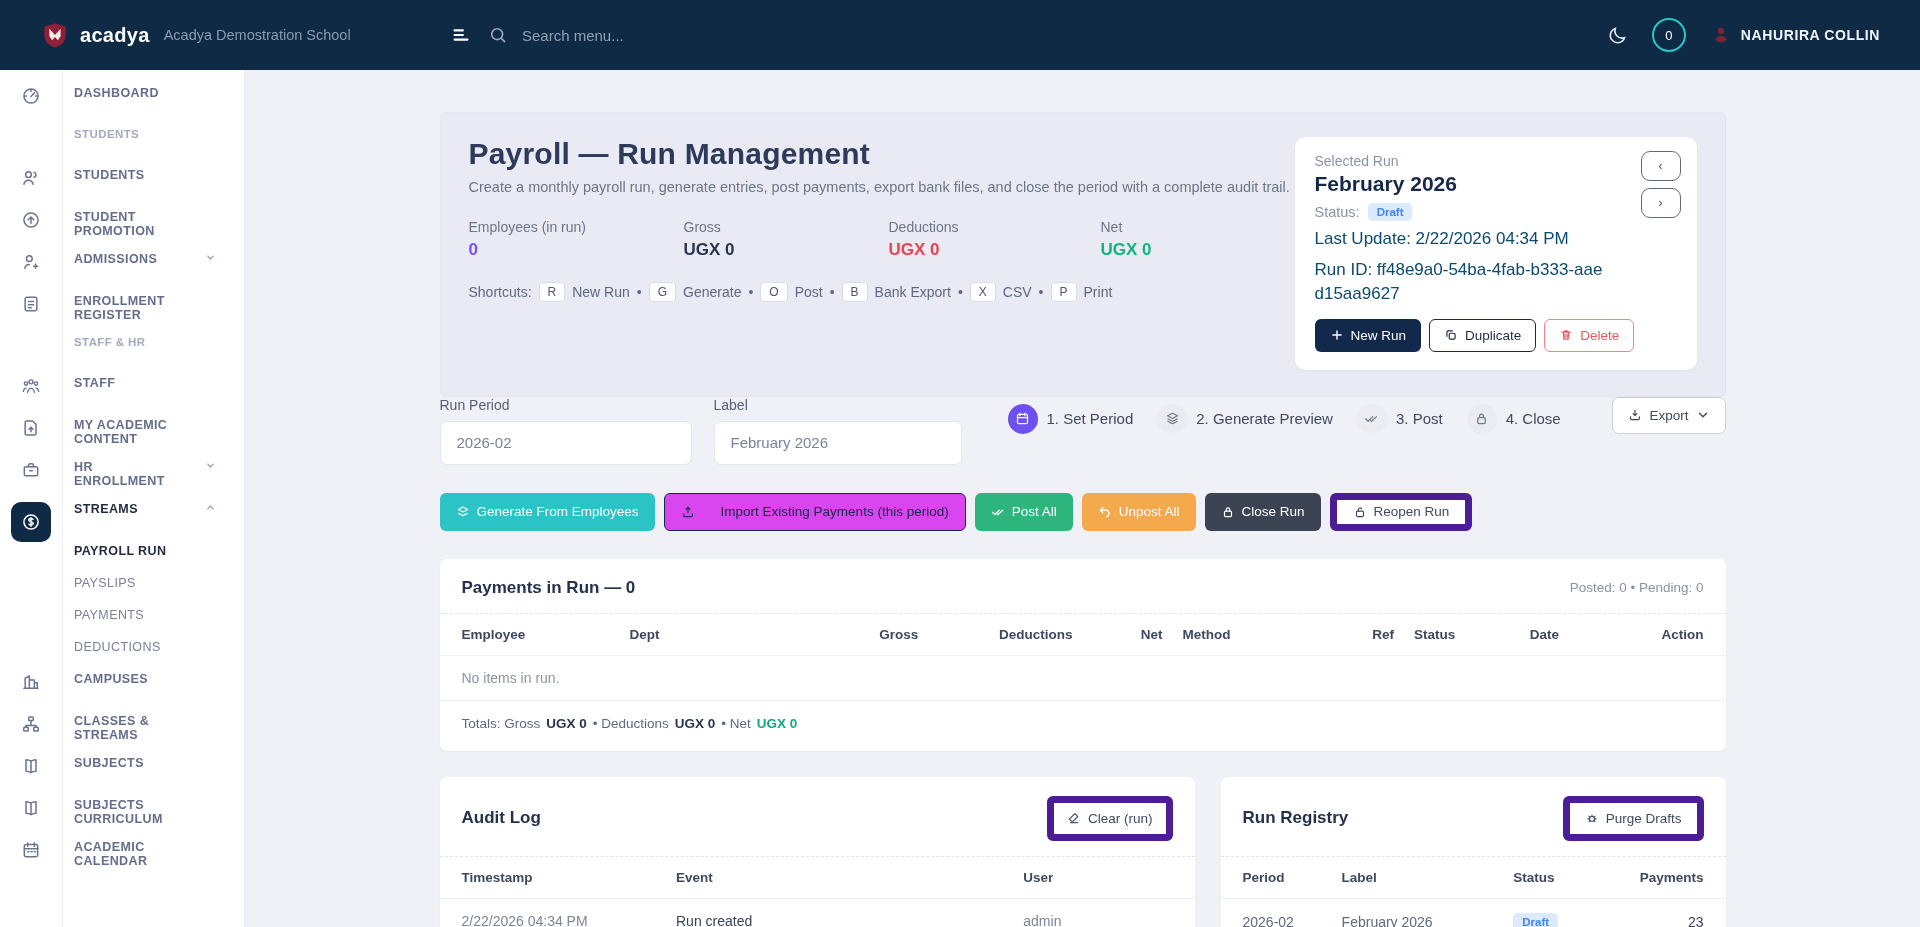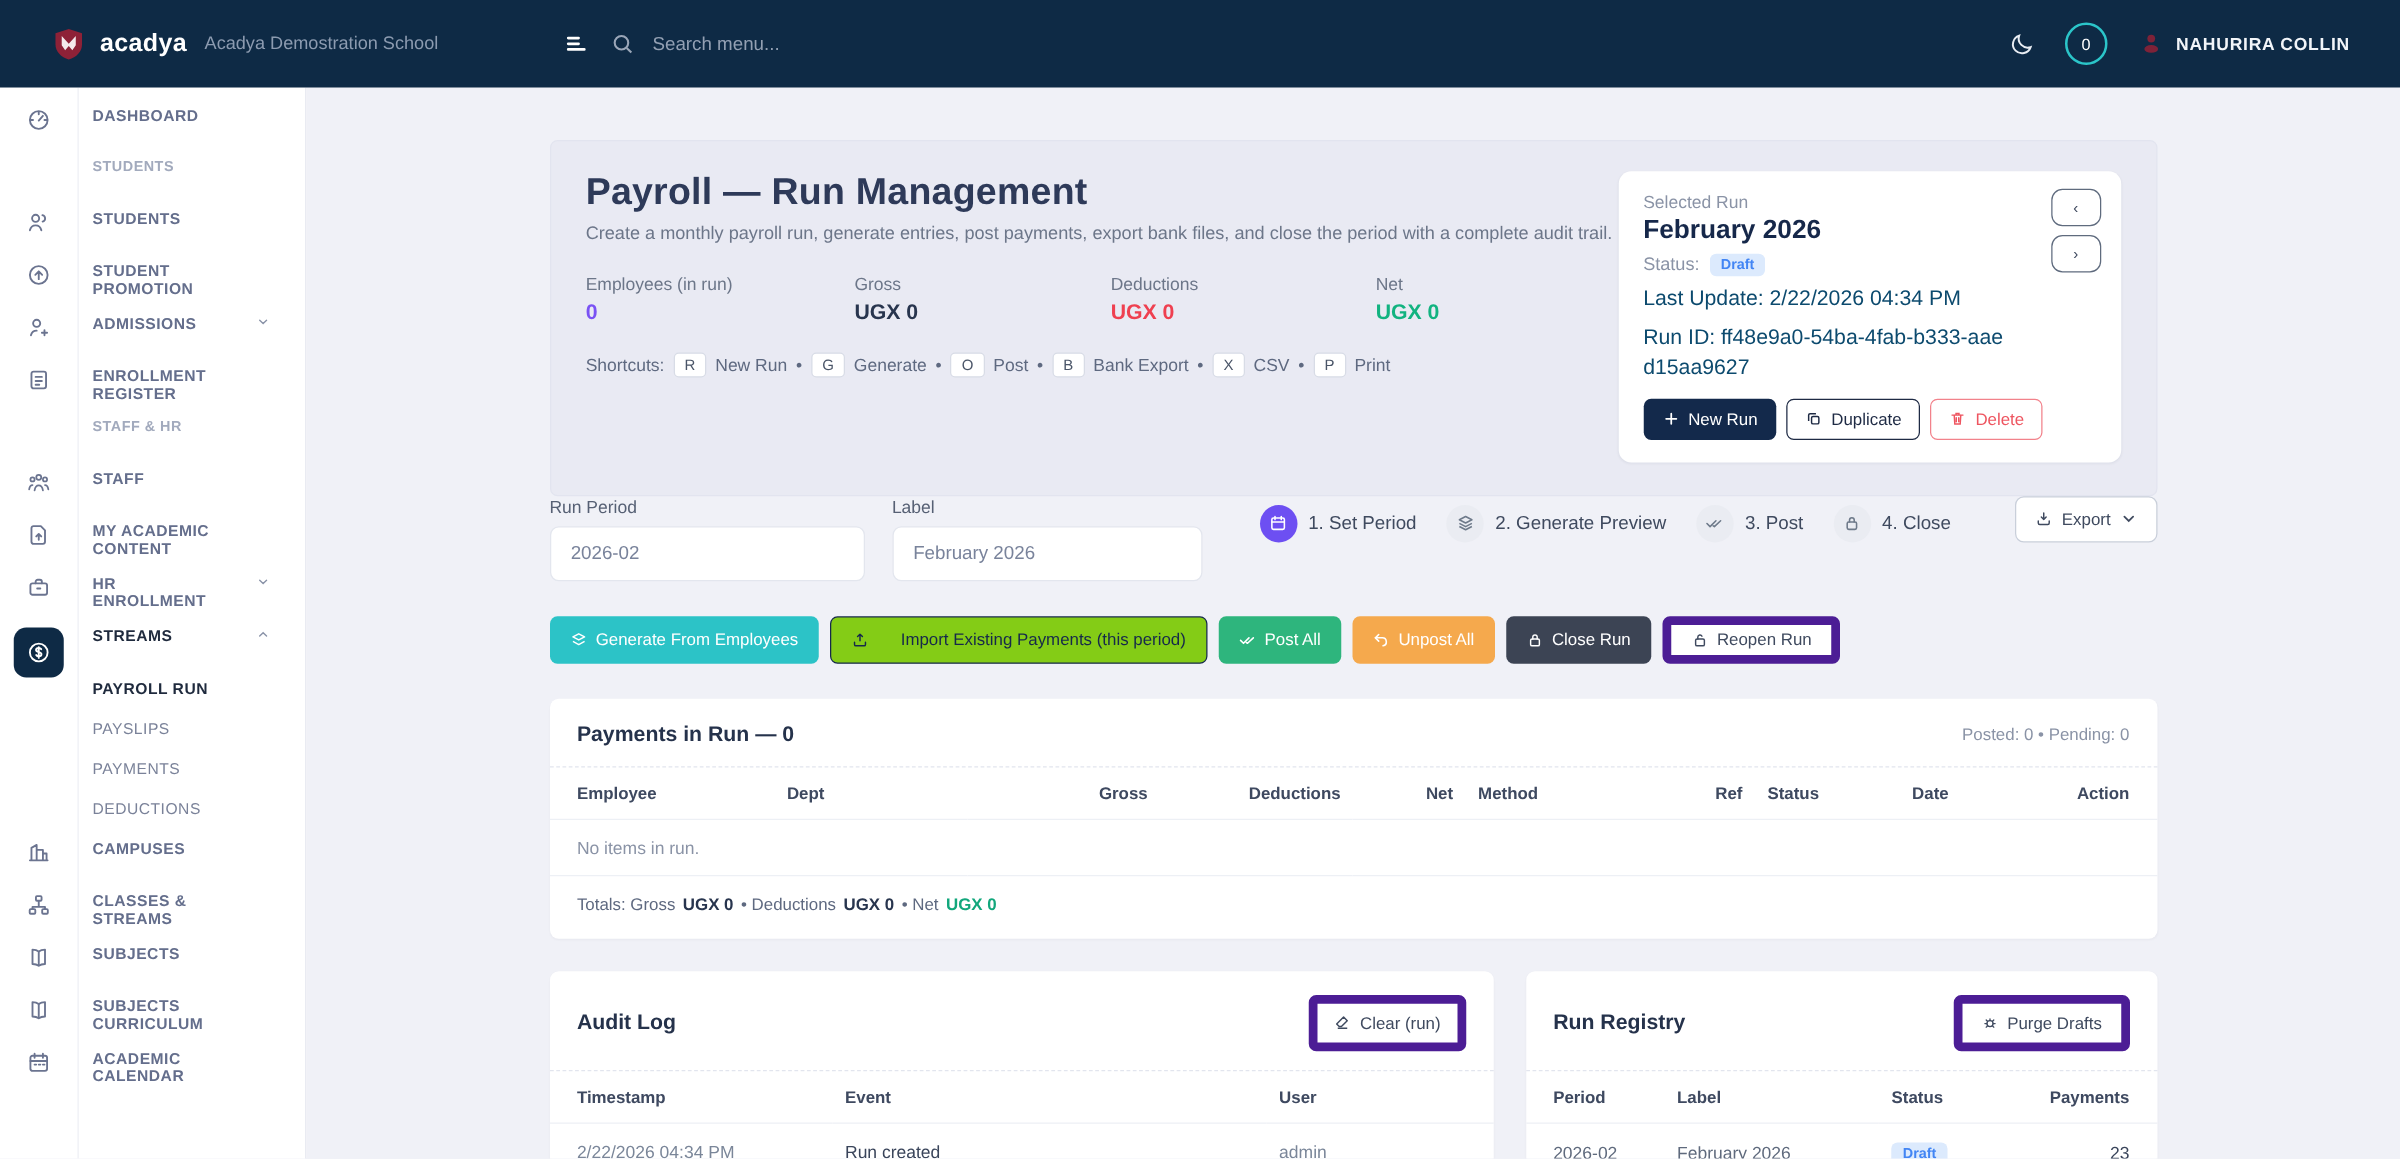--- a/index.html
+++ b/index.html
@@ -134,21 +134,21 @@
   .step-dot.active { background:#6D4FF2; color:#FFFFFF; }
   .export-wrap { margin-left:auto; }
   .btn-export {
     background:#FFFFFF; border:1px solid #C9CFDA; color:#3F4A5F; padding:10px 15px; border-radius:7px;
   }
 
   
   .actions { display:flex; gap:9px; margin-top:28px; }
   .actions .btn { height:38px; padding:0 16px; }
   .btn-teal   { background:#2CC3C7; color:#FFFFFF; border:none; }
-  .btn-import { background:#84cc16; color:#16294B; border:1.5px solid #16294B;gap:26px; }
+  .btn-import { background:#d946ef; color:#16294B; border:1.5px solid #16294B;gap:26px; }
   .btn-green  { background:#2EB57D; color:#FFFFFF; border:none; }
   .btn-orange { background:#F5A94D; color:#FFFFFF; border:none; }
   .btn-darkk  { background:#3C4454; color:#FFFFFF; border:none; }
   .btn-ghost  { background:#FFFFFF; color:#3F4A5F; border:7px solid #4c1d95; }
 
   
   .panel { background:#FFFFFF; border-radius:7px; box-shadow:0 1px 2px rgba(20,30,60,.04); }
   .panel-head {
     display:flex; align-items:center; justify-content:space-between;
     padding:19px 22px 15px; border-bottom:1px dashed #E2E5EE;

